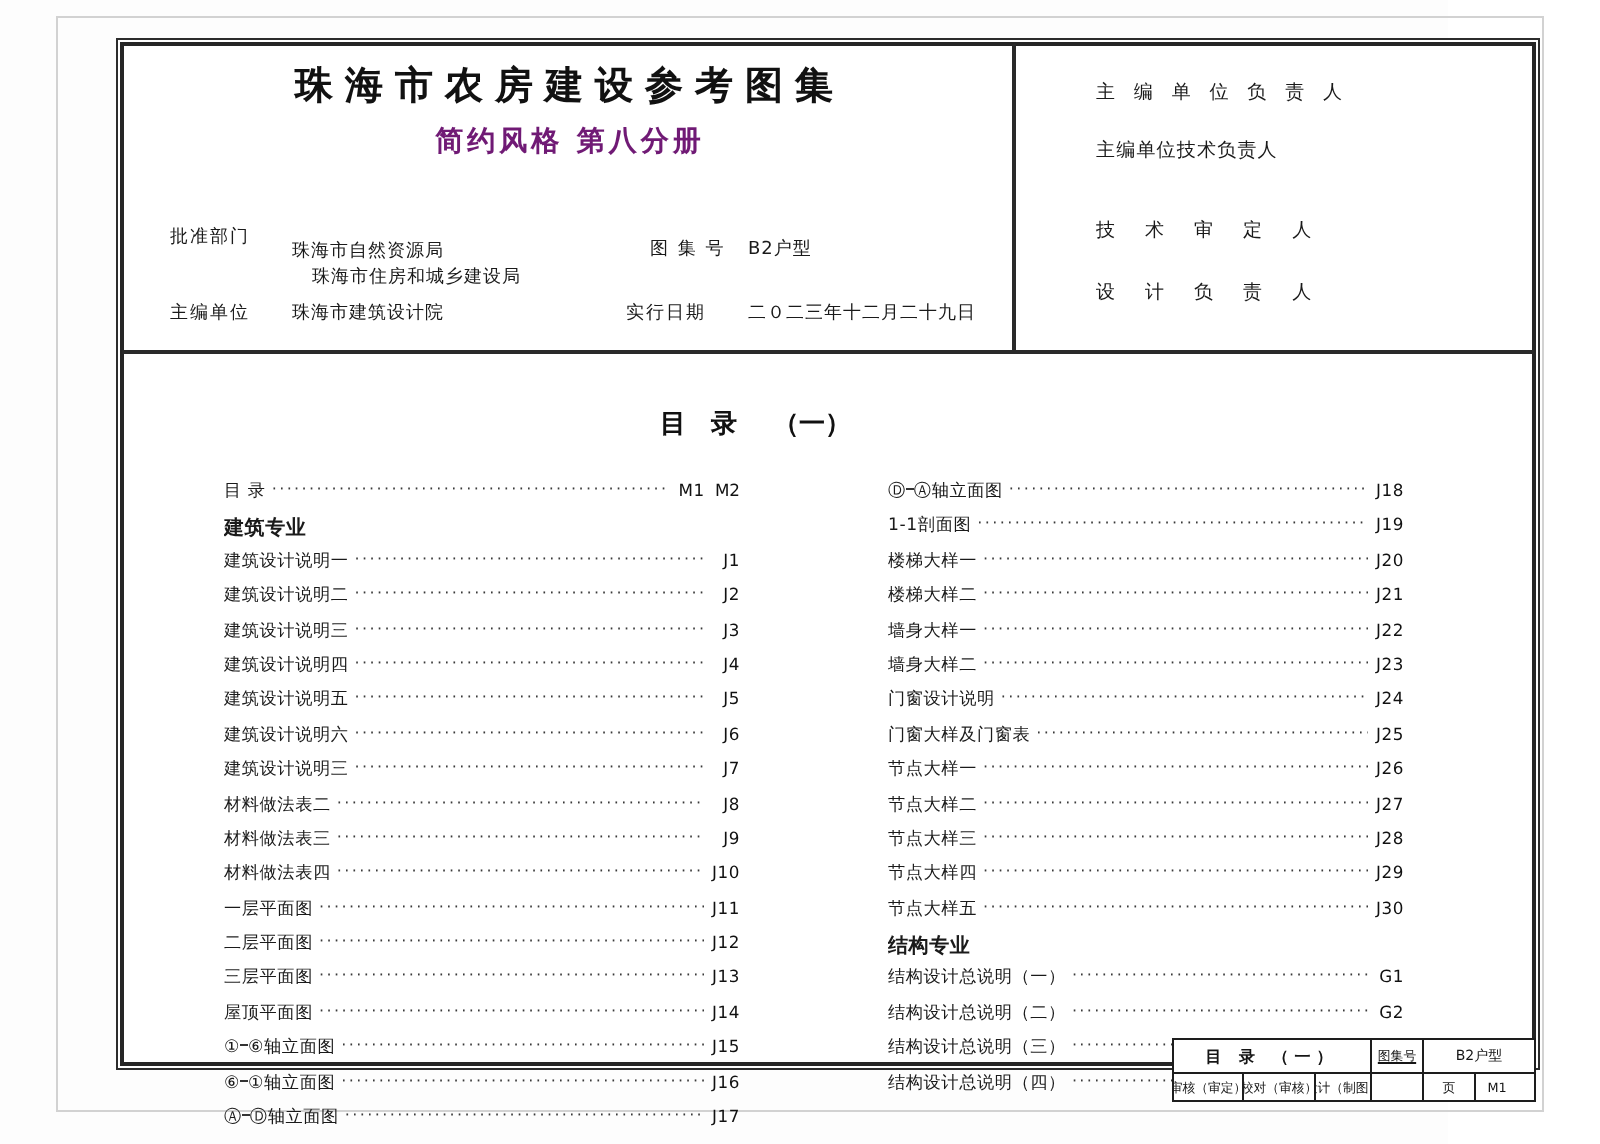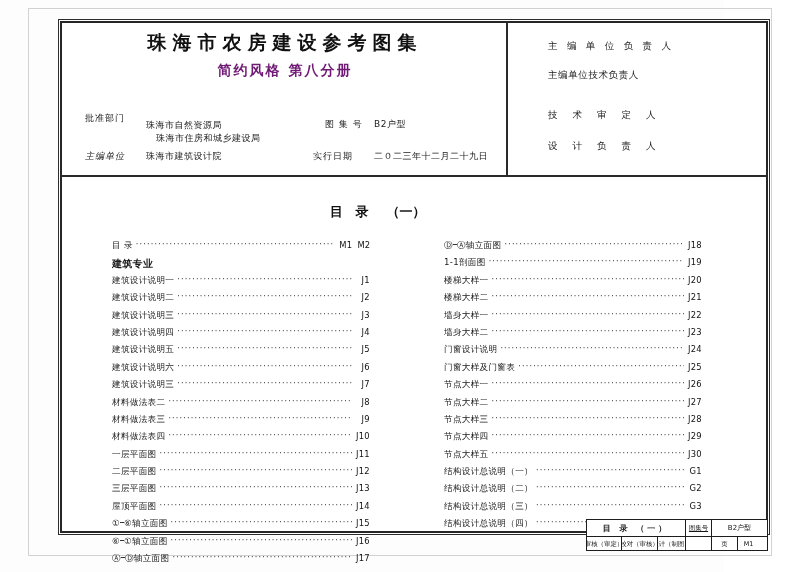--- a/index.html
+++ b/index.html
@@ -227,21 +227,21 @@
   <div class="hdr-divider-h"></div>
   <div class="hdr-divider-v"></div>
 
   <div class="title-main">珠海市农房建设参考图集</div>
   <div class="title-sub">简约风格  第八分册</div>
 
   <div class="meta-label" style="left:85px; top:112px;">批准部门</div>
   <div class="meta-value" style="left:156px; top:104px;margin-top:28px;">珠海市住房和城乡建设局</div>
   <div class="meta-value" style="left:146px; top:119px;">珠海市自然资源局</div>
 
-  <div class="meta-label" style="left:85px; top:150px;font-style:italic;">主编单位</div>
+  <div class="meta-label" style="left:85px; top:150px;">主编单位</div>
   <div class="meta-value" style="left:146px; top:150px;">珠海市建筑设计院</div>
 
   <div class="meta-label" style="left:325px; top:118px;">图 集 号</div>
   <div class="meta-value" style="left:374px; top:118px;">B2户型</div>
 
   <div class="meta-label" style="left:313px; top:150px;">实行日期</div>
   <div class="meta-value" style="left:374px; top:150px;">二０二三年十二月二十九日</div>
 
   <div class="credit sp" style="top:40px;">主 编 单 位 负 责 人</div>
   <div class="credit sp2" style="top:69px;">主编单位技术负责人</div>
@@ -406,20 +406,23 @@
       </div>
       <div class="toc-row">
         <span class="t">节点大样四</span>
         <span class="dots">··························································································</span>
         <span class="pg">J29</span>
       </div>
       <div class="toc-row">
         <span class="t">节点大样五</span>
         <span class="dots">··························································································</span>
         <span class="pg">J30</span>
+      </div>
+      <div class="toc-row section">
+        <span class="t">结构专业</span>
       </div>
       <div class="toc-row">
         <span class="t">结构设计总说明（一）</span>
         <span class="dots">··························································································</span>
         <span class="pg">G1</span>
       </div>
       <div class="toc-row">
         <span class="t">结构设计总说明（二）</span>
         <span class="dots">··························································································</span>
         <span class="pg">G2</span>

